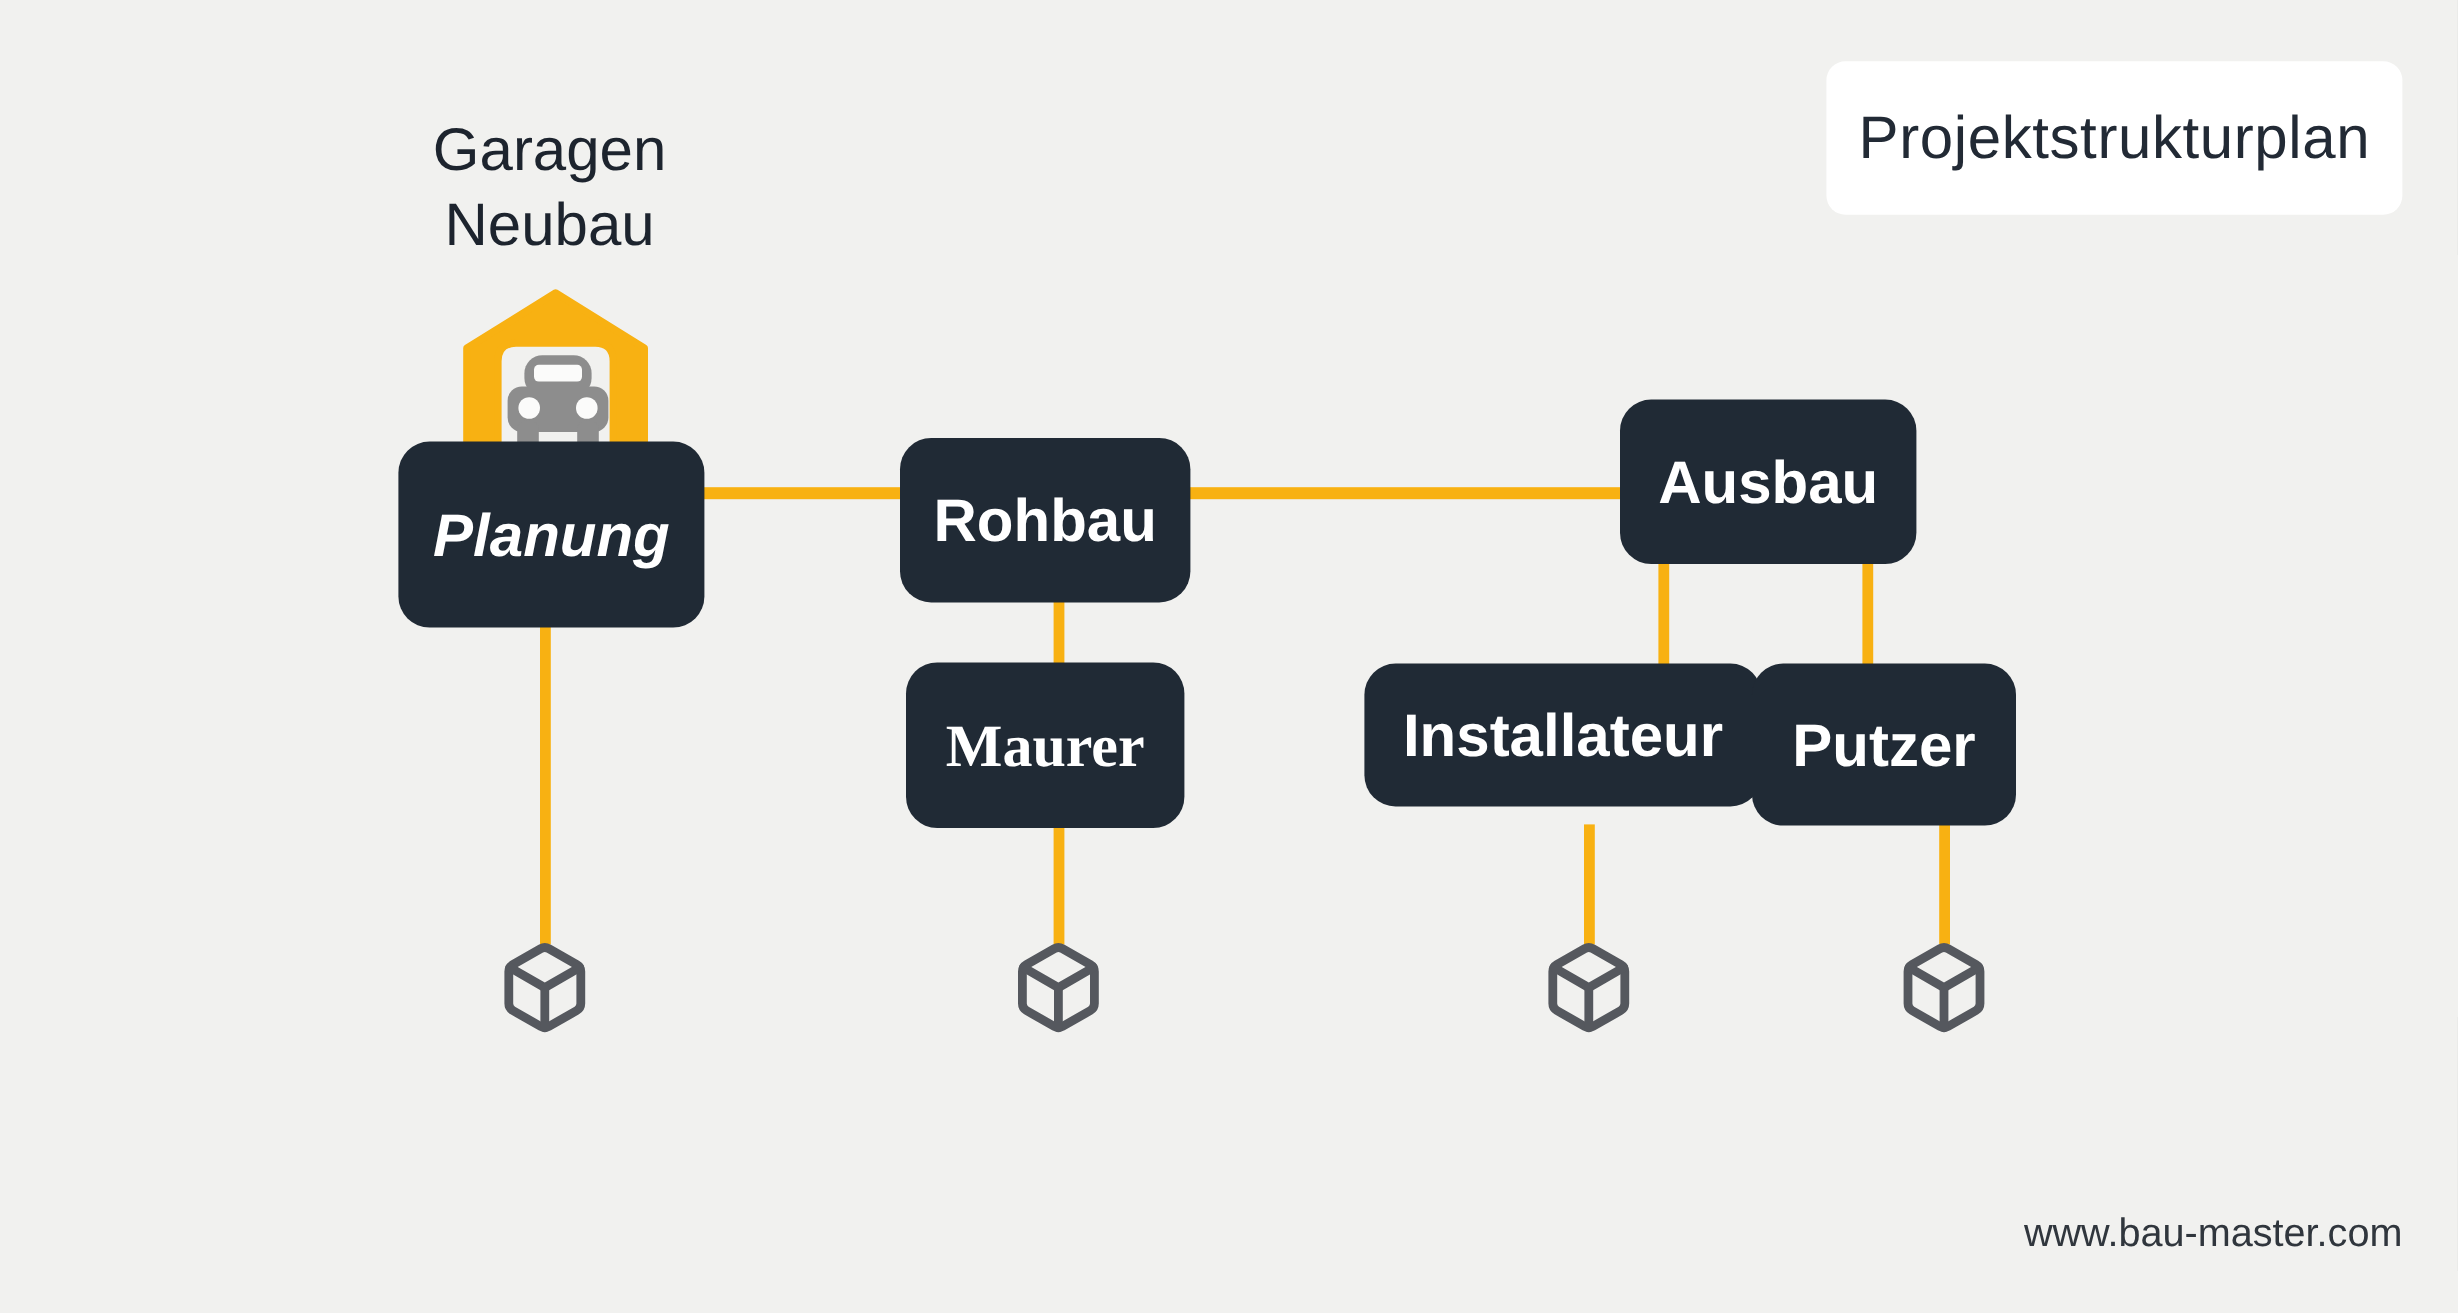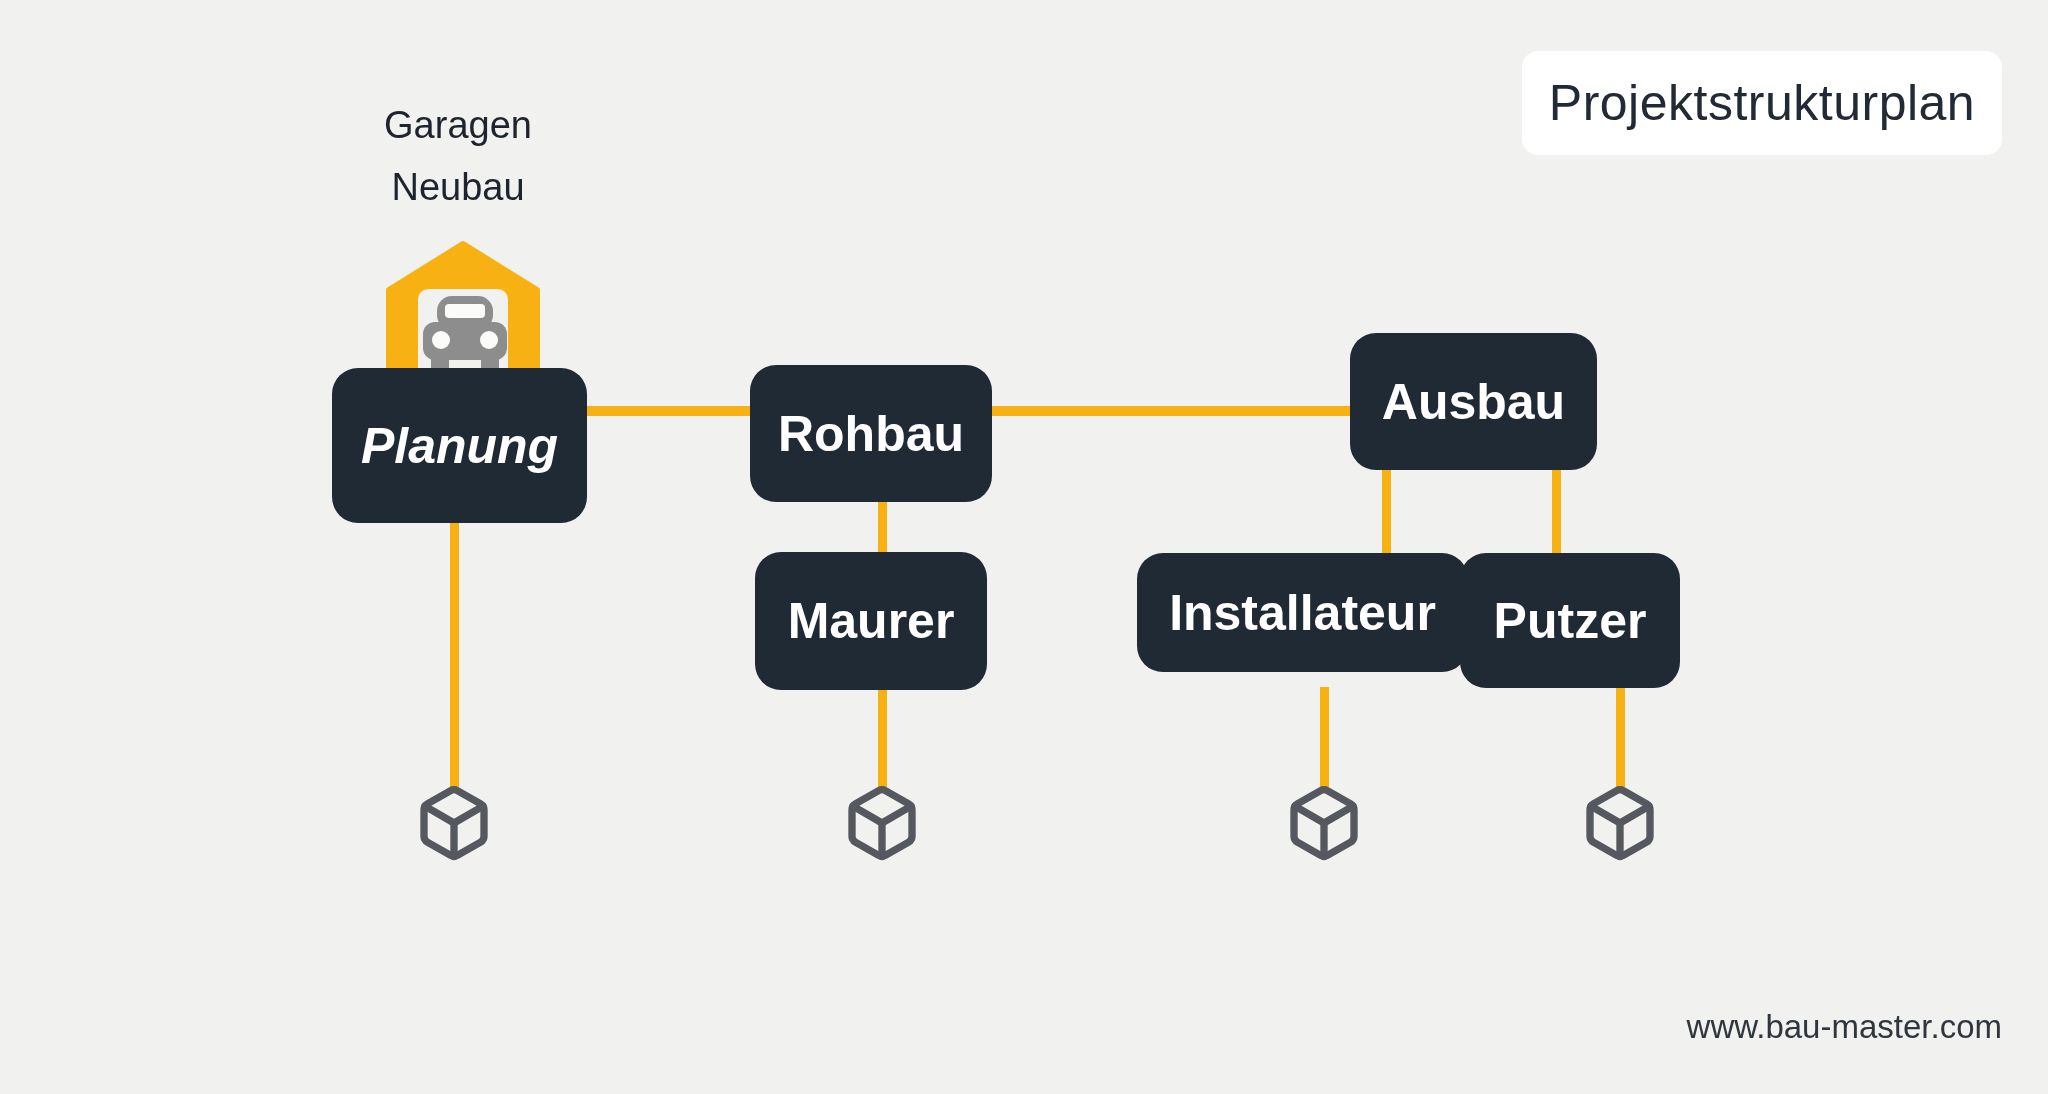--- a/index.html
+++ b/index.html
@@ -14,45 +14,45 @@
   html,body{background:#e6e6e4;}
   .canvas{
     position:relative;
     width:2048px;height:1094px;
     background:var(--bg);
     overflow:hidden;
     font-family:"Liberation Sans", sans-serif;
   }
   
   .badge{
-    position:absolute;left:1522px;top:51px;width:480px;height:104px;
+    position:absolute;left:1522px;top:51px;width:480px;height:128px;
     background:#ffffff;border-radius:16px;
     display:flex;align-items:center;justify-content:center;
     color:var(--ink);font-size:50px;font-weight:400;letter-spacing:0.5px;
     z-index:3;
   }
   
   .heading{
     position:absolute;left:258px;top:94px;width:400px;
     text-align:center;color:#1d242e;
-    font-size:38px;line-height:62px;font-weight:400;
+    font-size:50px;line-height:62px;font-weight:400;
     white-space:pre-line;z-index:2;
   }
   
   .garage{position:absolute;left:383px;top:238px;width:160px;height:142px;z-index:1;}
   
   .node{
     position:absolute;background:var(--node);border-radius:26px;
     display:flex;align-items:center;justify-content:center;
     color:#ffffff;font-size:50px;font-weight:700;z-index:2;
   }
   .node-planung     {left:332px; top:368px; width:255px; height:155px;font-style:italic;}
   .node-rohbau      {left:750px; top:365px; width:242px; height:137px;}
   .node-ausbau      {left:1350px;top:333px; width:247px; height:137px;}
-  .node-maurer      {left:755px; top:552px; width:232px; height:138px;}
+  .node-maurer      {left:755px; top:552px; width:232px; height:138px;font-family:Liberation Serif, serif;}
   .node-installateur{left:1137px;top:553px; width:331px; height:119px;}
   .node-putzer      {left:1460px;top:553px; width:220px; height:135px;}
   
   .edge{position:absolute;background:var(--accent);z-index:1;}
   .e-plan-roh   {left:585px; top:406px; width:167px;height:10px;}
   .e-roh-aus    {left:990px; top:406px; width:362px;height:10px;}
   .e-plan-cube  {left:450px; top:500px; width:9px;  height:287px;}
   .e-roh-maurer {left:878px; top:500px; width:9px;  height:54px;}
   .e-maurer-cube{left:878px; top:688px; width:9px;  height:99px;}
   .e-aus-inst   {left:1382px;top:468px; width:9px;  height:87px;}

